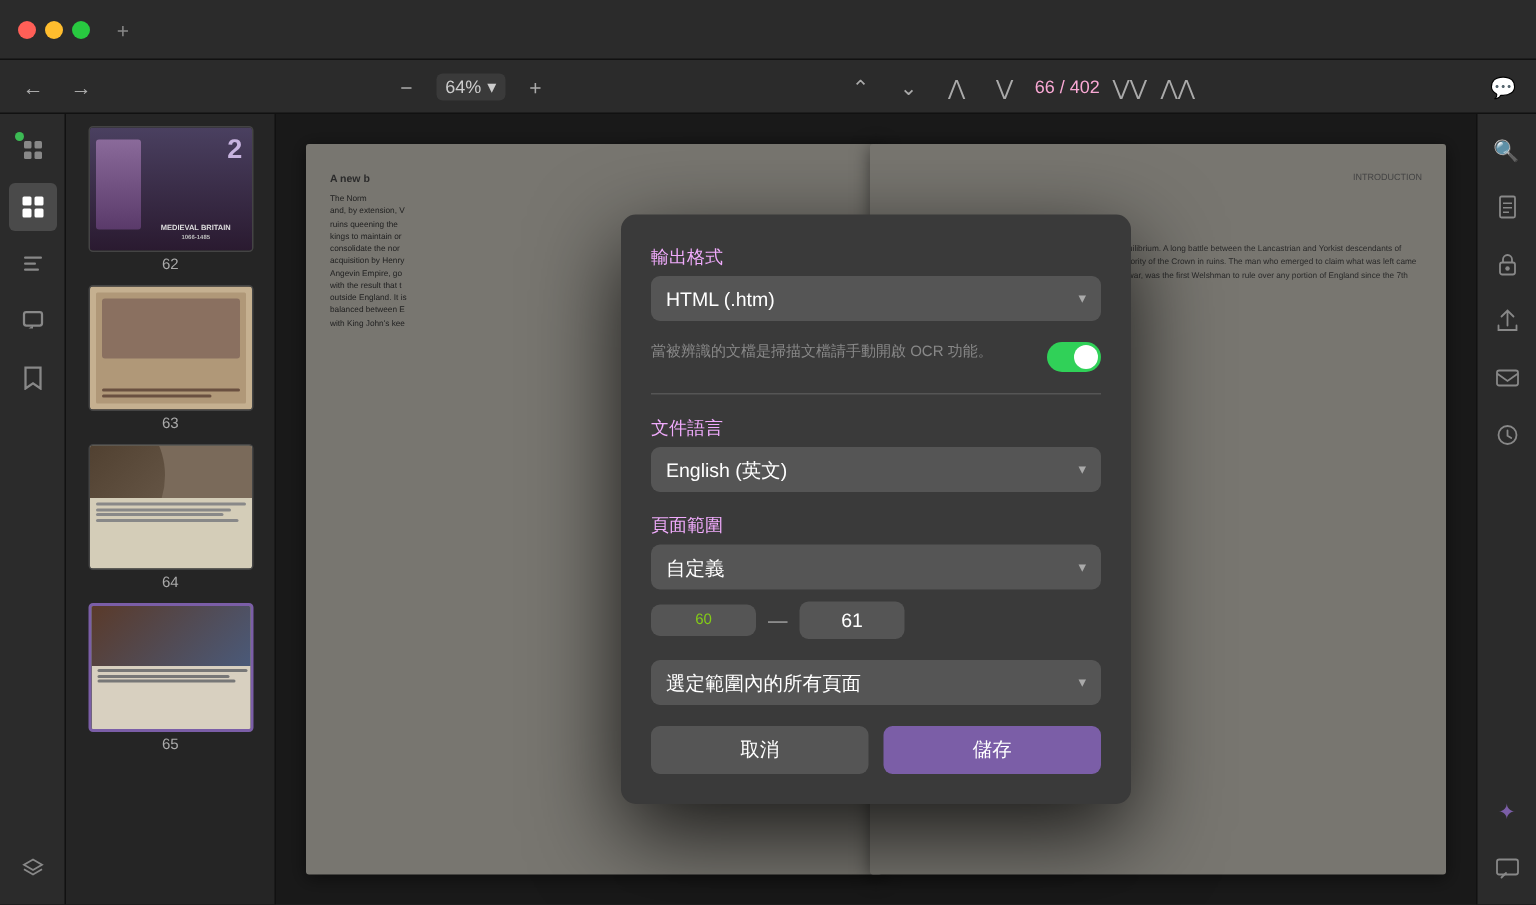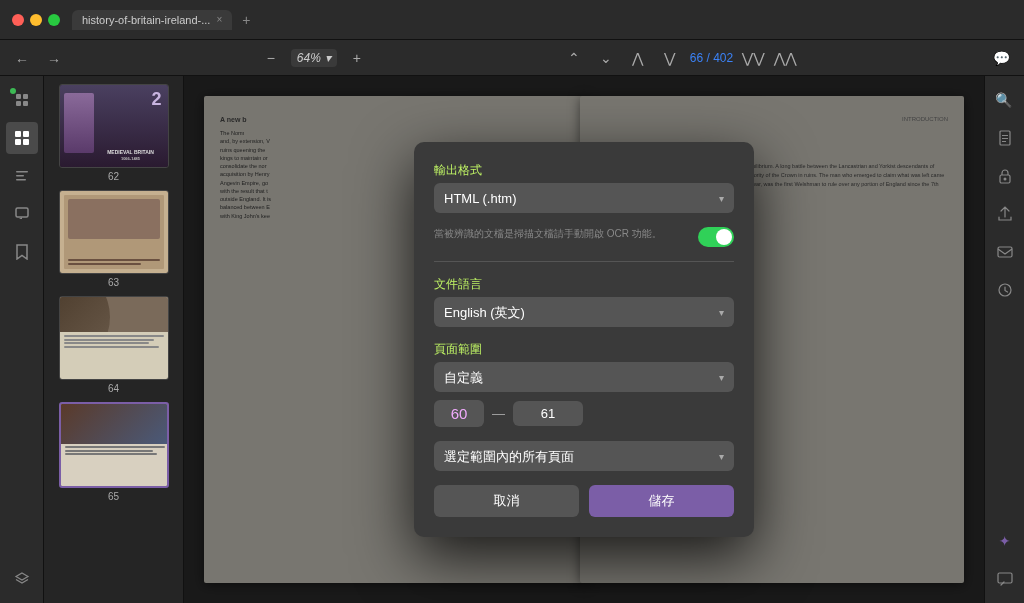--- a/index.html
+++ b/index.html
@@ -80,25 +80,24 @@
     .toolbar-zoom {
       background: #3a3a3a;
       border-radius: 4px;
       padding: 2px 6px;
       font-size: 12px;
       color: #ccc;
       display: flex;
       align-items: center;
       gap: 4px;
       cursor: pointer;
-      font-style: italic;
     }
     .toolbar-page {
       font-size: 12px;
-      color: #3b82f6;
+      color: #f9a8d4;
     }
     .toolbar-spacer { flex: 1; }
 
     
     .main-layout {
       display: flex;
       height: calc(603px - 40px - 36px);
     }
 
     
@@ -224,21 +223,21 @@
       width: 340px;
       padding: 20px;
       box-shadow: 0 20px 60px rgba(0,0,0,0.8);
       display: flex;
       flex-direction: column;
       gap: 14px;
     }
 
     .modal-section-label {
       font-size: 12px;
-      color: #bef264;
+      color: #f0abfc;
       margin-bottom: 4px;
       font-weight: 500;
     }
 
     .toggle-row {
       display: flex;
       align-items: flex-start;
       justify-content: space-between;
       gap: 10px;
     }
@@ -277,27 +276,27 @@
       height: 1px;
       background: #555;
     }
 
     .page-range-row {
       display: flex;
       align-items: center;
       gap: 8px;
     }
     .page-range-input {
-      width: 50px;
+      width: 70px;
       background: #555;
       border: none;
       border-radius: 6px;
       padding: 5px 8px;
-      color: #f0abfc;
-      font-size: 15px;
+      color: #84cc16;
+      font-size: 10px;
       text-align: center;
     }
     .page-range-sep {
       color: #aaa;
       font-size: 13px;
     }
     .page-range-input2 {
       width: 70px;
       background: #555;
       border: none;
@@ -374,24 +373,20 @@
 </head>
 <body>
 
 <div class="title-bar">
   <div class="window-controls">
     <div class="wc wc-close"></div>
     <div class="wc wc-min"></div>
     <div class="wc wc-max"></div>
   </div>
   <div class="tab-area">
-    <div class="tab">
-      <span>history-of-britain-ireland-...</span>
-      <span class="tab-close">×</span>
-    </div>
     <div class="tab-add">+</div>
   </div>
 </div>
 
 <div class="toolbar">
   <div class="toolbar-btn">←</div>
   <div class="toolbar-btn">→</div>
   <div class="toolbar-spacer"></div>
   <div class="toolbar-btn">−</div>
   <div class="toolbar-zoom">

